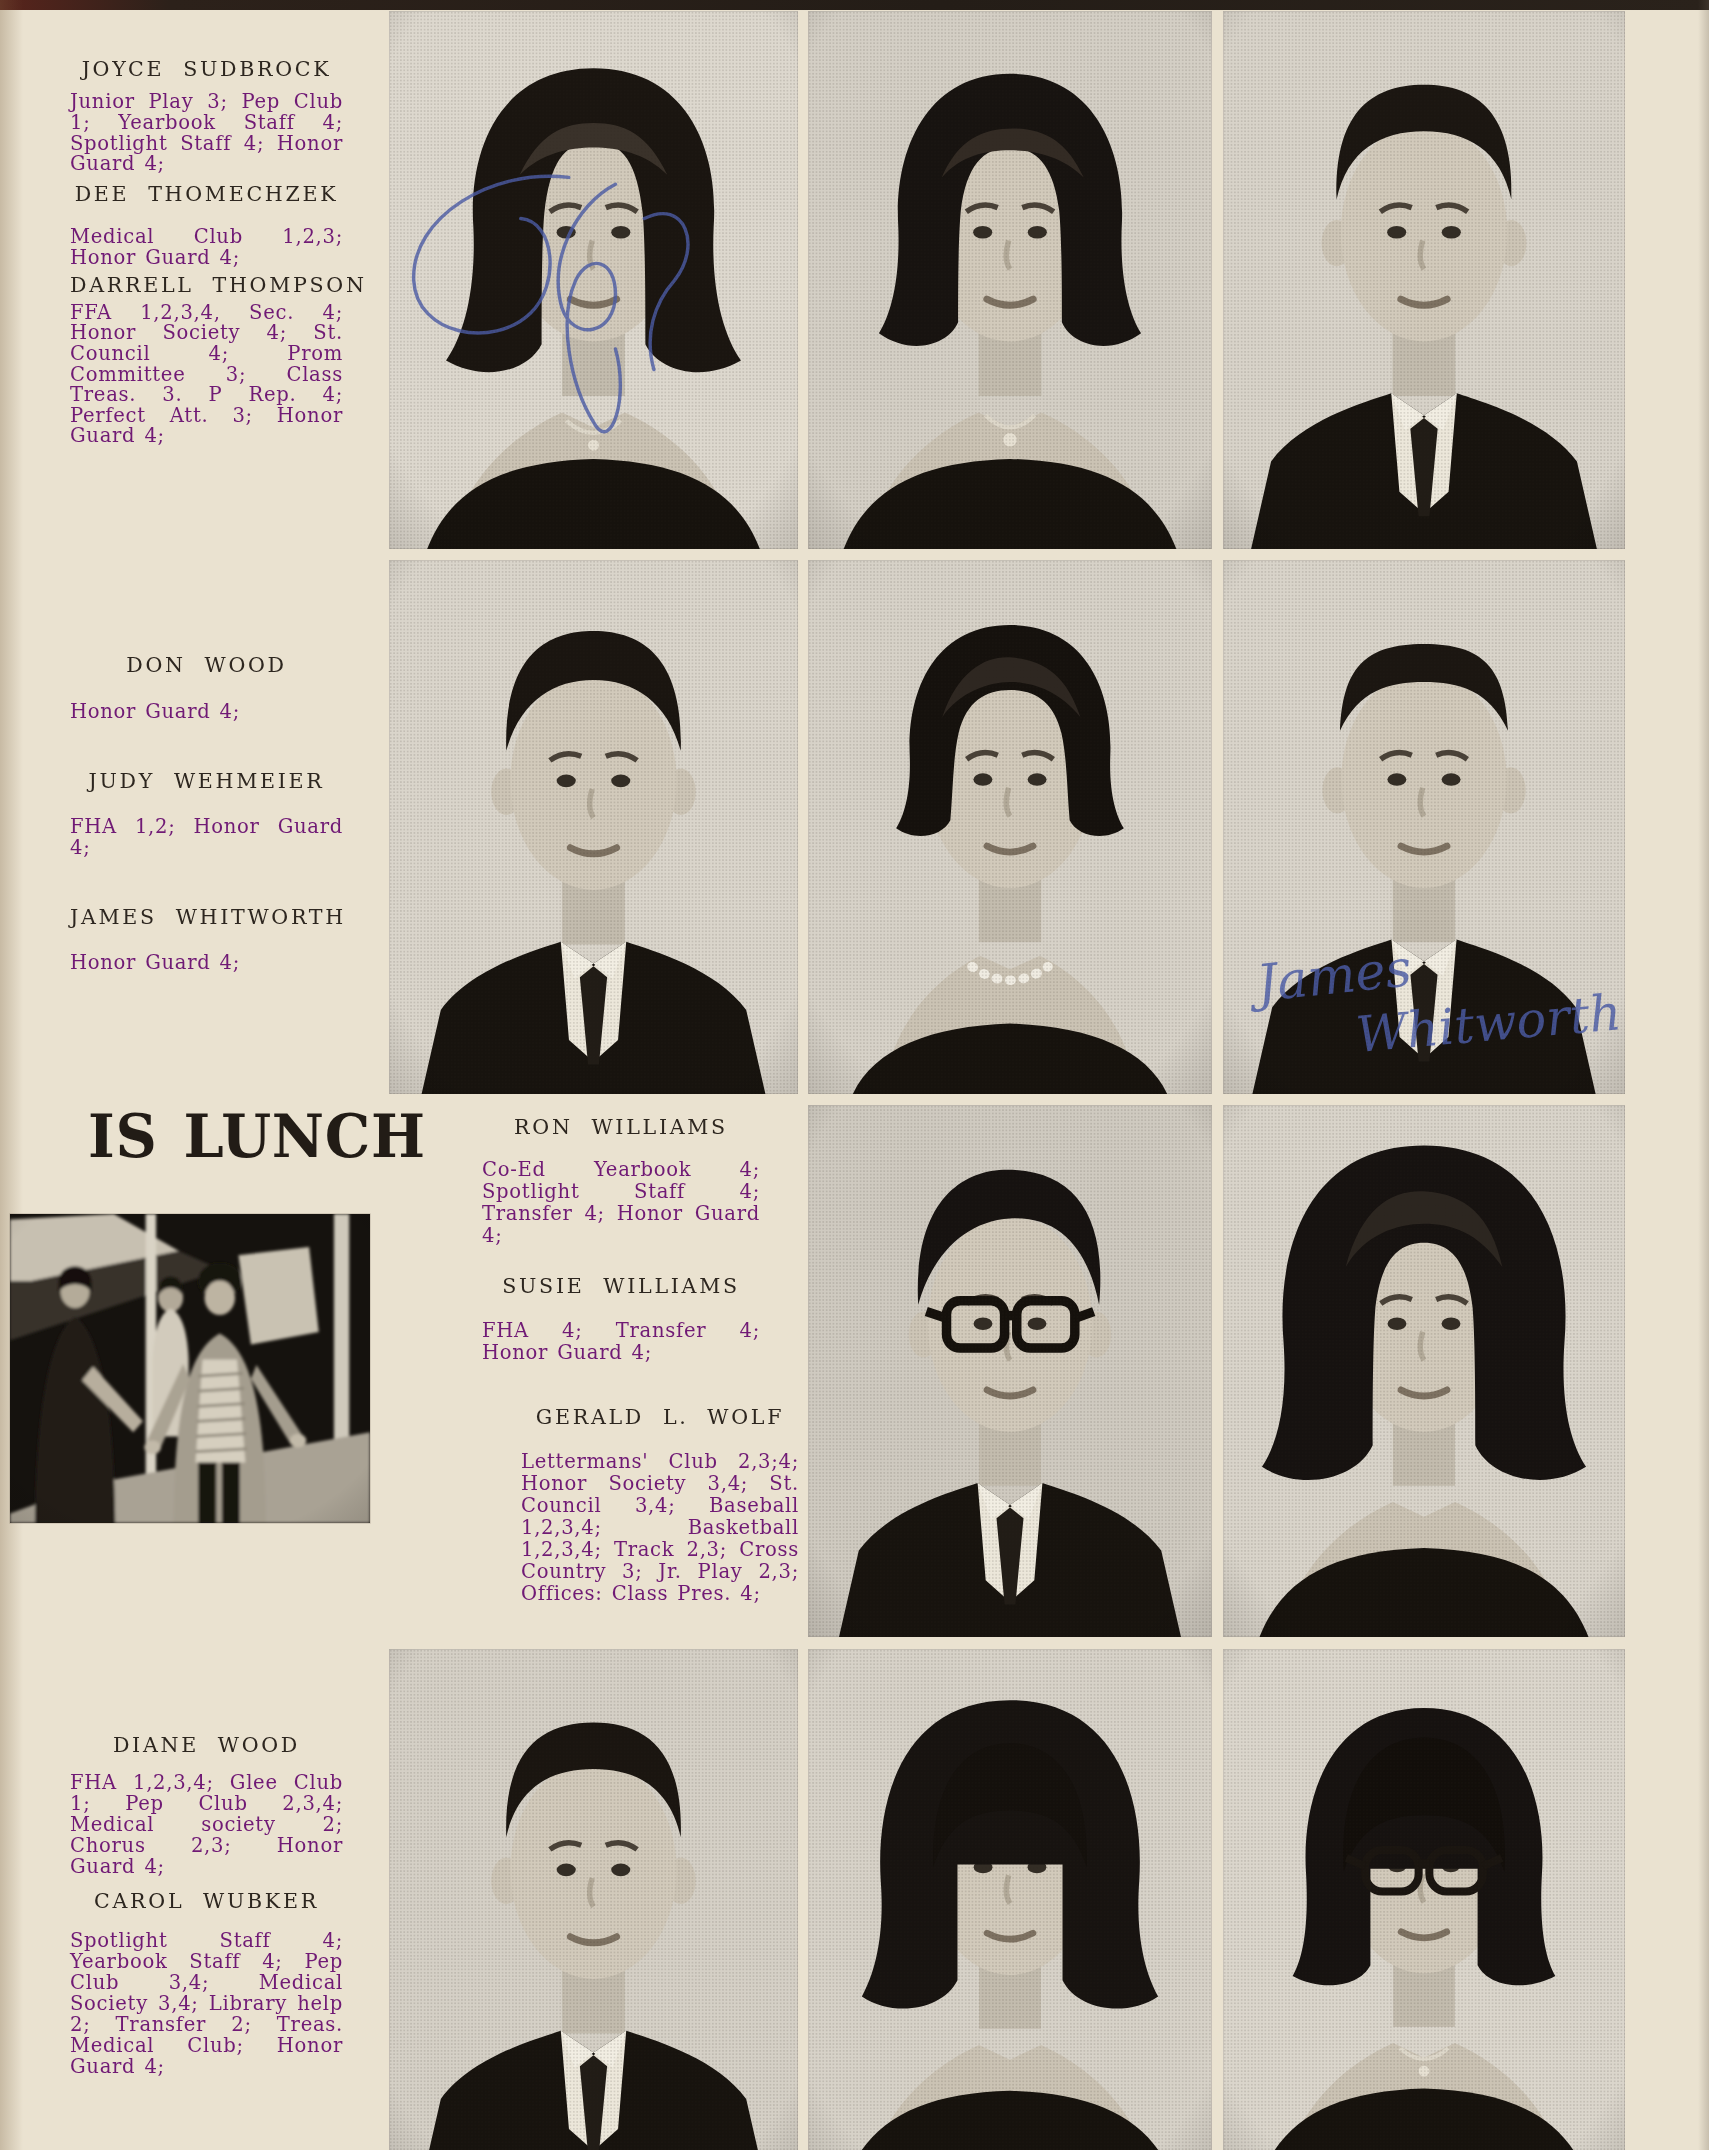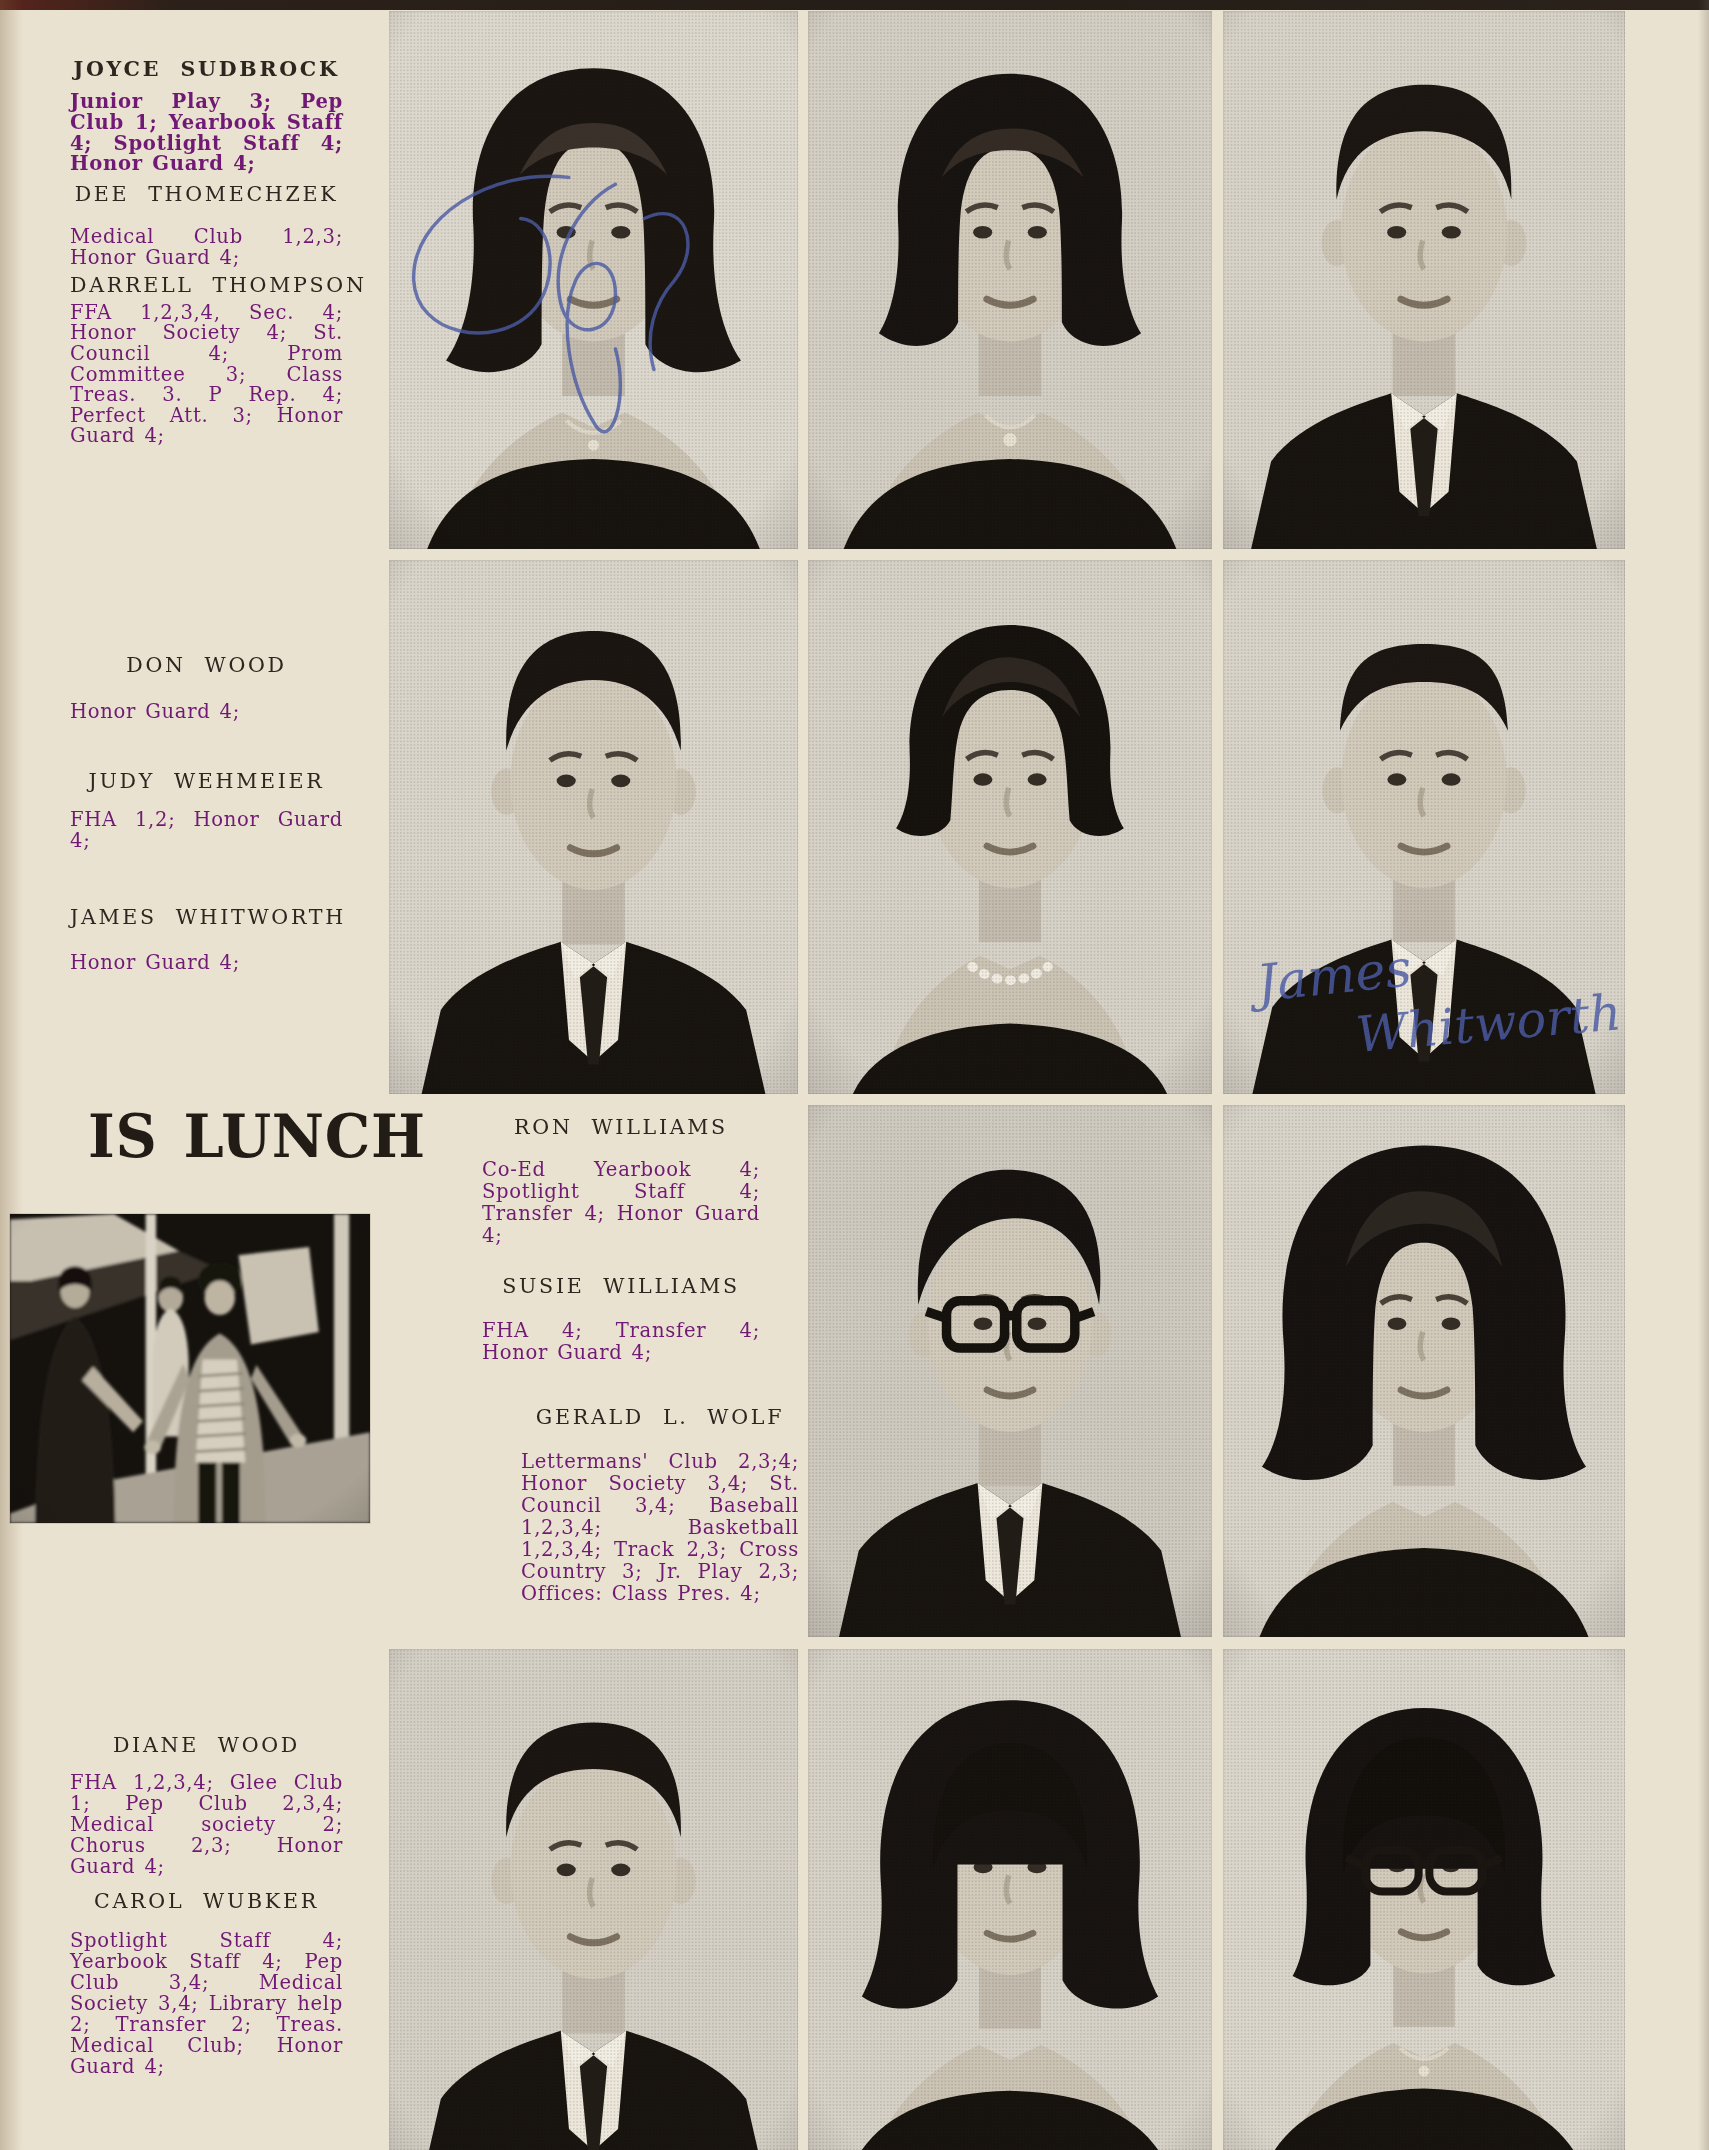--- a/index.html
+++ b/index.html
@@ -21,25 +21,25 @@
 
   
   .entry{position:absolute;}
   .nm{font-size:20.6px;line-height:22px;letter-spacing:2.7px;word-spacing:9.6px;
       text-align:center;white-space:nowrap;color:#2d261f;}
   .bd{font-size:19.6px;line-height:20.6px;text-align:justify;
       letter-spacing:0.7px;word-spacing:2.1px;color:#701a75;}
   .mid .bd{line-height:22px;}
   .bot .bd{line-height:21px;}
 
-  #e-joyce  {left:70px;top:58px;  width:273px;font-weight:bold;} #e-joyce .nm  {margin-bottom:12.4px;}
+  #e-joyce  {left:70px;top:58px;  width:273px;} #e-joyce .nm  {margin-bottom:12.4px;}
   #e-dee    {left:70px;top:183px; width:273px;} #e-dee .nm    {margin-bottom:22px;}
   #e-darrell{left:70px;top:274px; width:273px;} #e-darrell .nm{margin-bottom:6.9px;}
   #e-don    {left:70px;top:654px; width:273px;} #e-don .nm    {margin-bottom:26px;}
-  #e-judy   {left:70px;top:770px;width:273px;} #e-judy .nm   {margin-bottom:18px;}
+  #e-judy   {left:70px;top:770px;width:273px;} #e-judy .nm   {margin-bottom:25px;}
   #e-james  {left:70px;top:906px;width:273px;} #e-james .nm  {margin-bottom:25px;}
   #e-ron    {left:482px;top:1116px;width:278px;} #e-ron .nm    {margin-bottom:21px;}
   #e-susie  {left:482px;top:1275px;width:278px;} #e-susie .nm  {margin-bottom:23.4px;}
   #e-gerald {left:482px;top:1406px;width:278px;margin-left:39px;} #e-gerald .nm {margin-bottom:23px;}
   #e-diane  {left:70px;top:1734px;width:273px;} #e-diane .nm  {margin-bottom:16px;}
   #e-carol  {left:70px;top:1890px;width:273px;} #e-carol .nm  {margin-bottom:18px;}
 
   
   #lunch-head{
     position:absolute;left:88px;top:1102px;width:288px;

